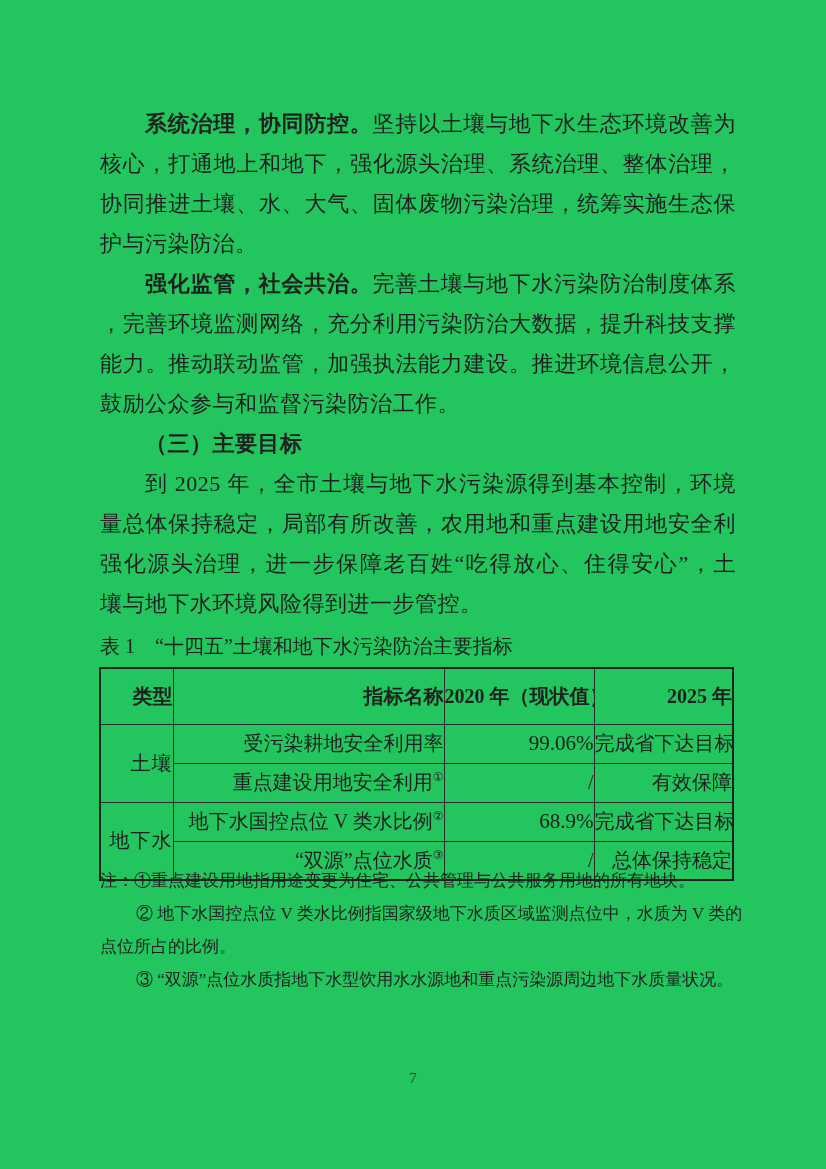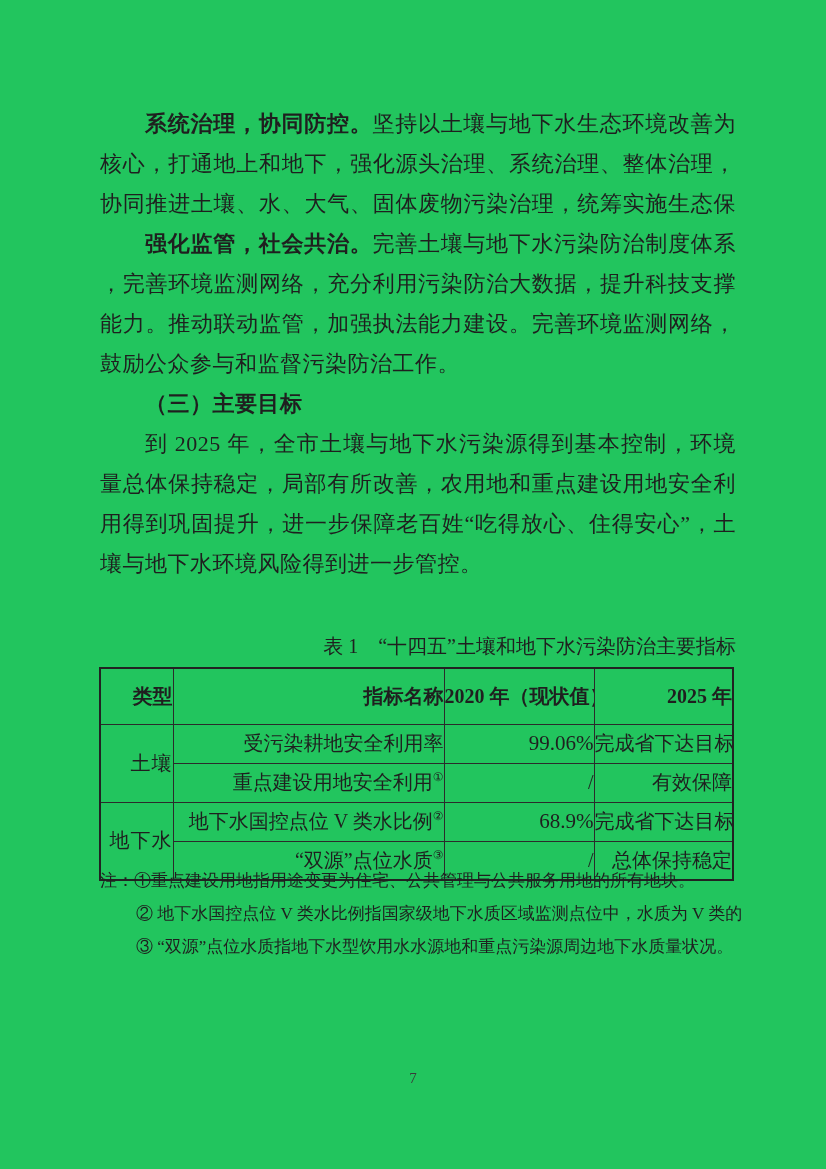--- a/index.html
+++ b/index.html
@@ -35,21 +35,21 @@
   .tline.final { text-align-last: left; -moz-text-align-last: left; }
   .tline.ind { text-indent: 45px; }
   .tline .blead { font-weight: 700; }
   .tline.heading { font-weight: 700; }
   
   .caption {
     position: absolute;
     left: 100px; top: 626px;
     width: 636px; height: 40px;
     line-height: 40px;
-    text-align: right;
+    text-align: left;
     font-size: 20px;
   }
   
   .itable {
     position: absolute;
     left: 99px; top: 667px;
     width: 633px;
     border-collapse: collapse;
     table-layout: fixed;
     border: 2px solid #222222;
@@ -98,28 +98,29 @@
 </style>
 </head>
 <body>
 
 <div class="page">
 
   <div class="bodytext" id="bodytext">
       <div class="tline ind"><span class="blead">系统治理，协同防控。</span>坚持以土壤与地下水生态环境改善为</div>
       <div class="tline">核心，打通地上和地下，强化源头治理、系统治理、整体治理，</div>
       <div class="tline">协同推进土壤、水、大气、固体废物污染治理，统筹实施生态保</div>
+      <div class="tline final">护与污染防治。</div>
       <div class="tline ind"><span class="blead">强化监管，社会共治。</span>完善土壤与地下水污染防治制度体系</div>
       <div class="tline">，完善环境监测网络，充分利用污染防治大数据，提升科技支撑</div>
-      <div class="tline">能力。推动联动监管，加强执法能力建设。完善环境监测网络，</div>
+      <div class="tline">能力。推动联动监管，加强执法能力建设。推进环境信息公开，</div>
       <div class="tline final">鼓励公众参与和监督污染防治工作。</div>
       <div class="tline ind heading final">（三）主要目标</div>
       <div class="tline ind">到 2025 年，全市土壤与地下水污染源得到基本控制，环境质</div>
       <div class="tline">量总体保持稳定，局部有所改善，农用地和重点建设用地安全利</div>
-      <div class="tline">用得到巩固提升，进一步保障老百姓“吃得放心、住得安心”，土</div>
+      <div class="tline">强化源头治理，进一步保障老百姓“吃得放心、住得安心”，土</div>
       <div class="tline final">壤与地下水环境风险得到进一步管控。</div>
     </div>
 
   <div class="caption">表 1　“十四五”土壤和地下水污染防治主要指标</div>
 
   <table class="itable">
     <colgroup>
       <col style="width:73px">
       <col style="width:271px">
       <col style="width:150px">
@@ -155,18 +156,19 @@
           <td class="name">“双源”点位水质<sup>③</sup></td>
           <td class="slash">/</td>
           <td class="target">总体保持稳定</td>
         </tr>
       </tbody>
   </table>
 
   <div class="notes" id="notes">
       <div class="note-line">注：①重点建设用地指用途变更为住宅、公共管理与公共服务用地的所有地块。</div>
       <div class="note-line ind">② 地下水国控点位 V 类水比例指国家级地下水质区域监测点位中，水质为 V 类的</div>
+      <div class="note-line">点位所占的比例。</div>
       <div class="note-line ind">③ “双源”点位水质指地下水型饮用水水源地和重点污染源周边地下水质量状况。</div>
     </div>
 
   <div class="pageno">7</div>
 
 </div>
 
 </body></html>

